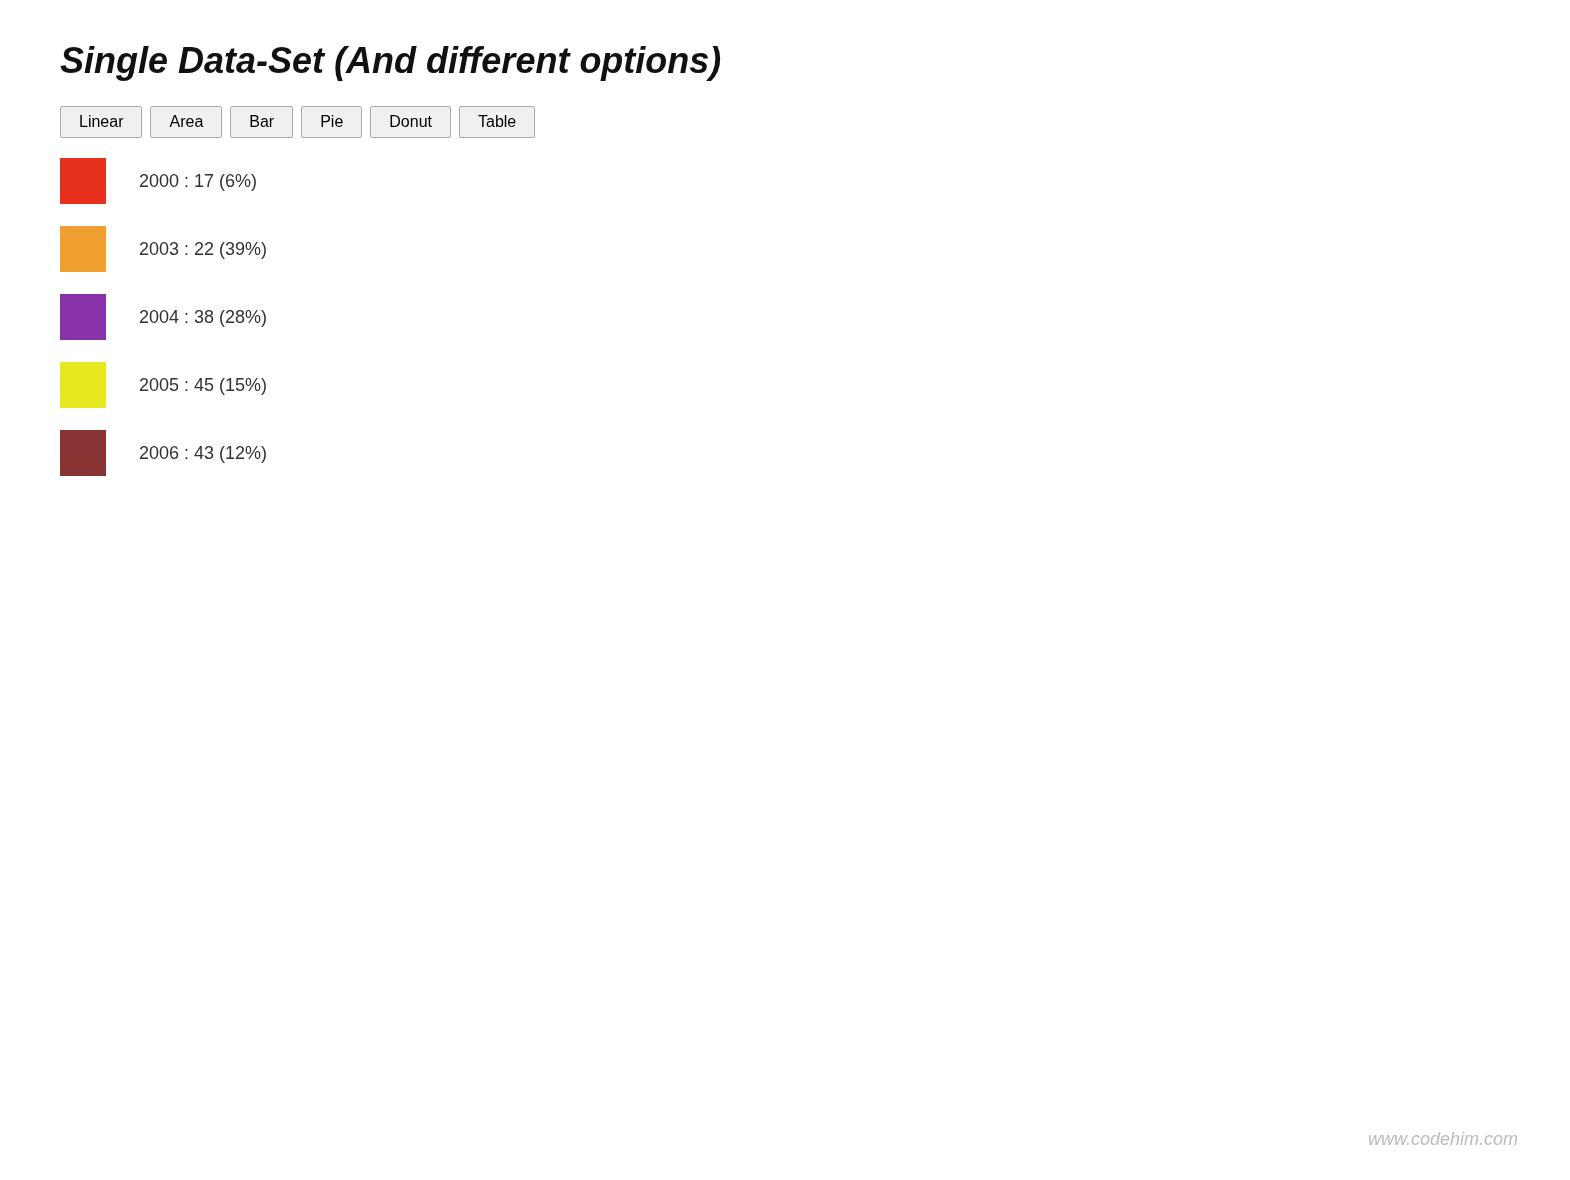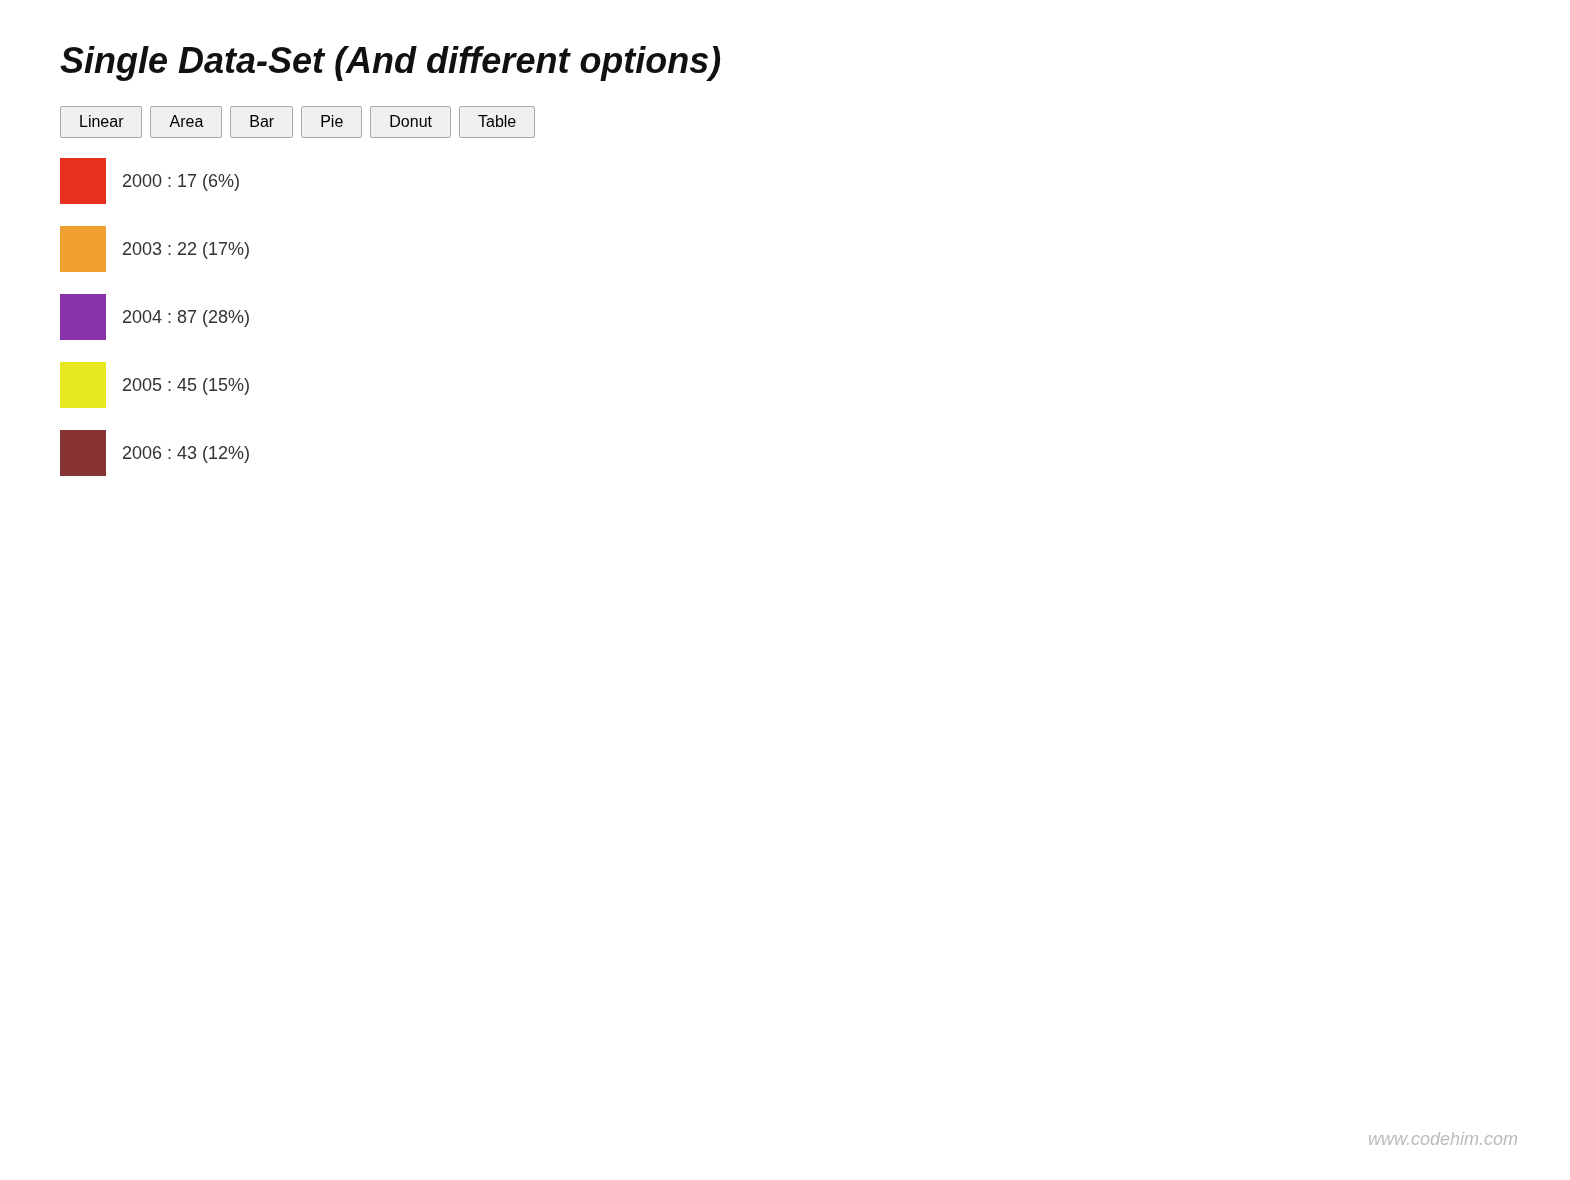--- a/index.html
+++ b/index.html
@@ -64,21 +64,21 @@
       color: #555;
     }
     .legend {
       display: flex;
       flex-direction: column;
       gap: 22px;
     }
     .legend-item {
       display: flex;
       align-items: center;
-      gap: 16px;
+      gap: 33px;
       font-size: 18px;
       color: #333;
     }
     .legend-color {
       width: 46px;
       height: 46px;
       flex-shrink: 0;
     }
     .watermark {
       position: absolute;
@@ -104,25 +104,25 @@
   </div>
 
 <div class="chart-area">
   <div class="legend">
   <div class="legend-item">
         <div class="legend-color" style="background: rgb(232, 48, 30);"></div>
         <span>2000 : 17 (6%)</span>
       </div>
       <div class="legend-item">
         <div class="legend-color" style="background: rgb(240, 160, 48);"></div>
-        <span>2003 : 22 (17%)</span>
+        <span>2003 : 22 (39%)</span>
       </div>
       <div class="legend-item">
         <div class="legend-color" style="background: rgb(136, 51, 170);"></div>
-        <span>2004 : 87 (28%)</span>
+        <span>2004 : 38 (28%)</span>
       </div>
       <div class="legend-item">
         <div class="legend-color" style="background: rgb(232, 232, 32);"></div>
         <span>2005 : 45 (15%)</span>
       </div>
       <div class="legend-item">
         <div class="legend-color" style="background: rgb(136, 51, 51);"></div>
         <span>2006 : 43 (12%)</span>
       </div>
     </div>

